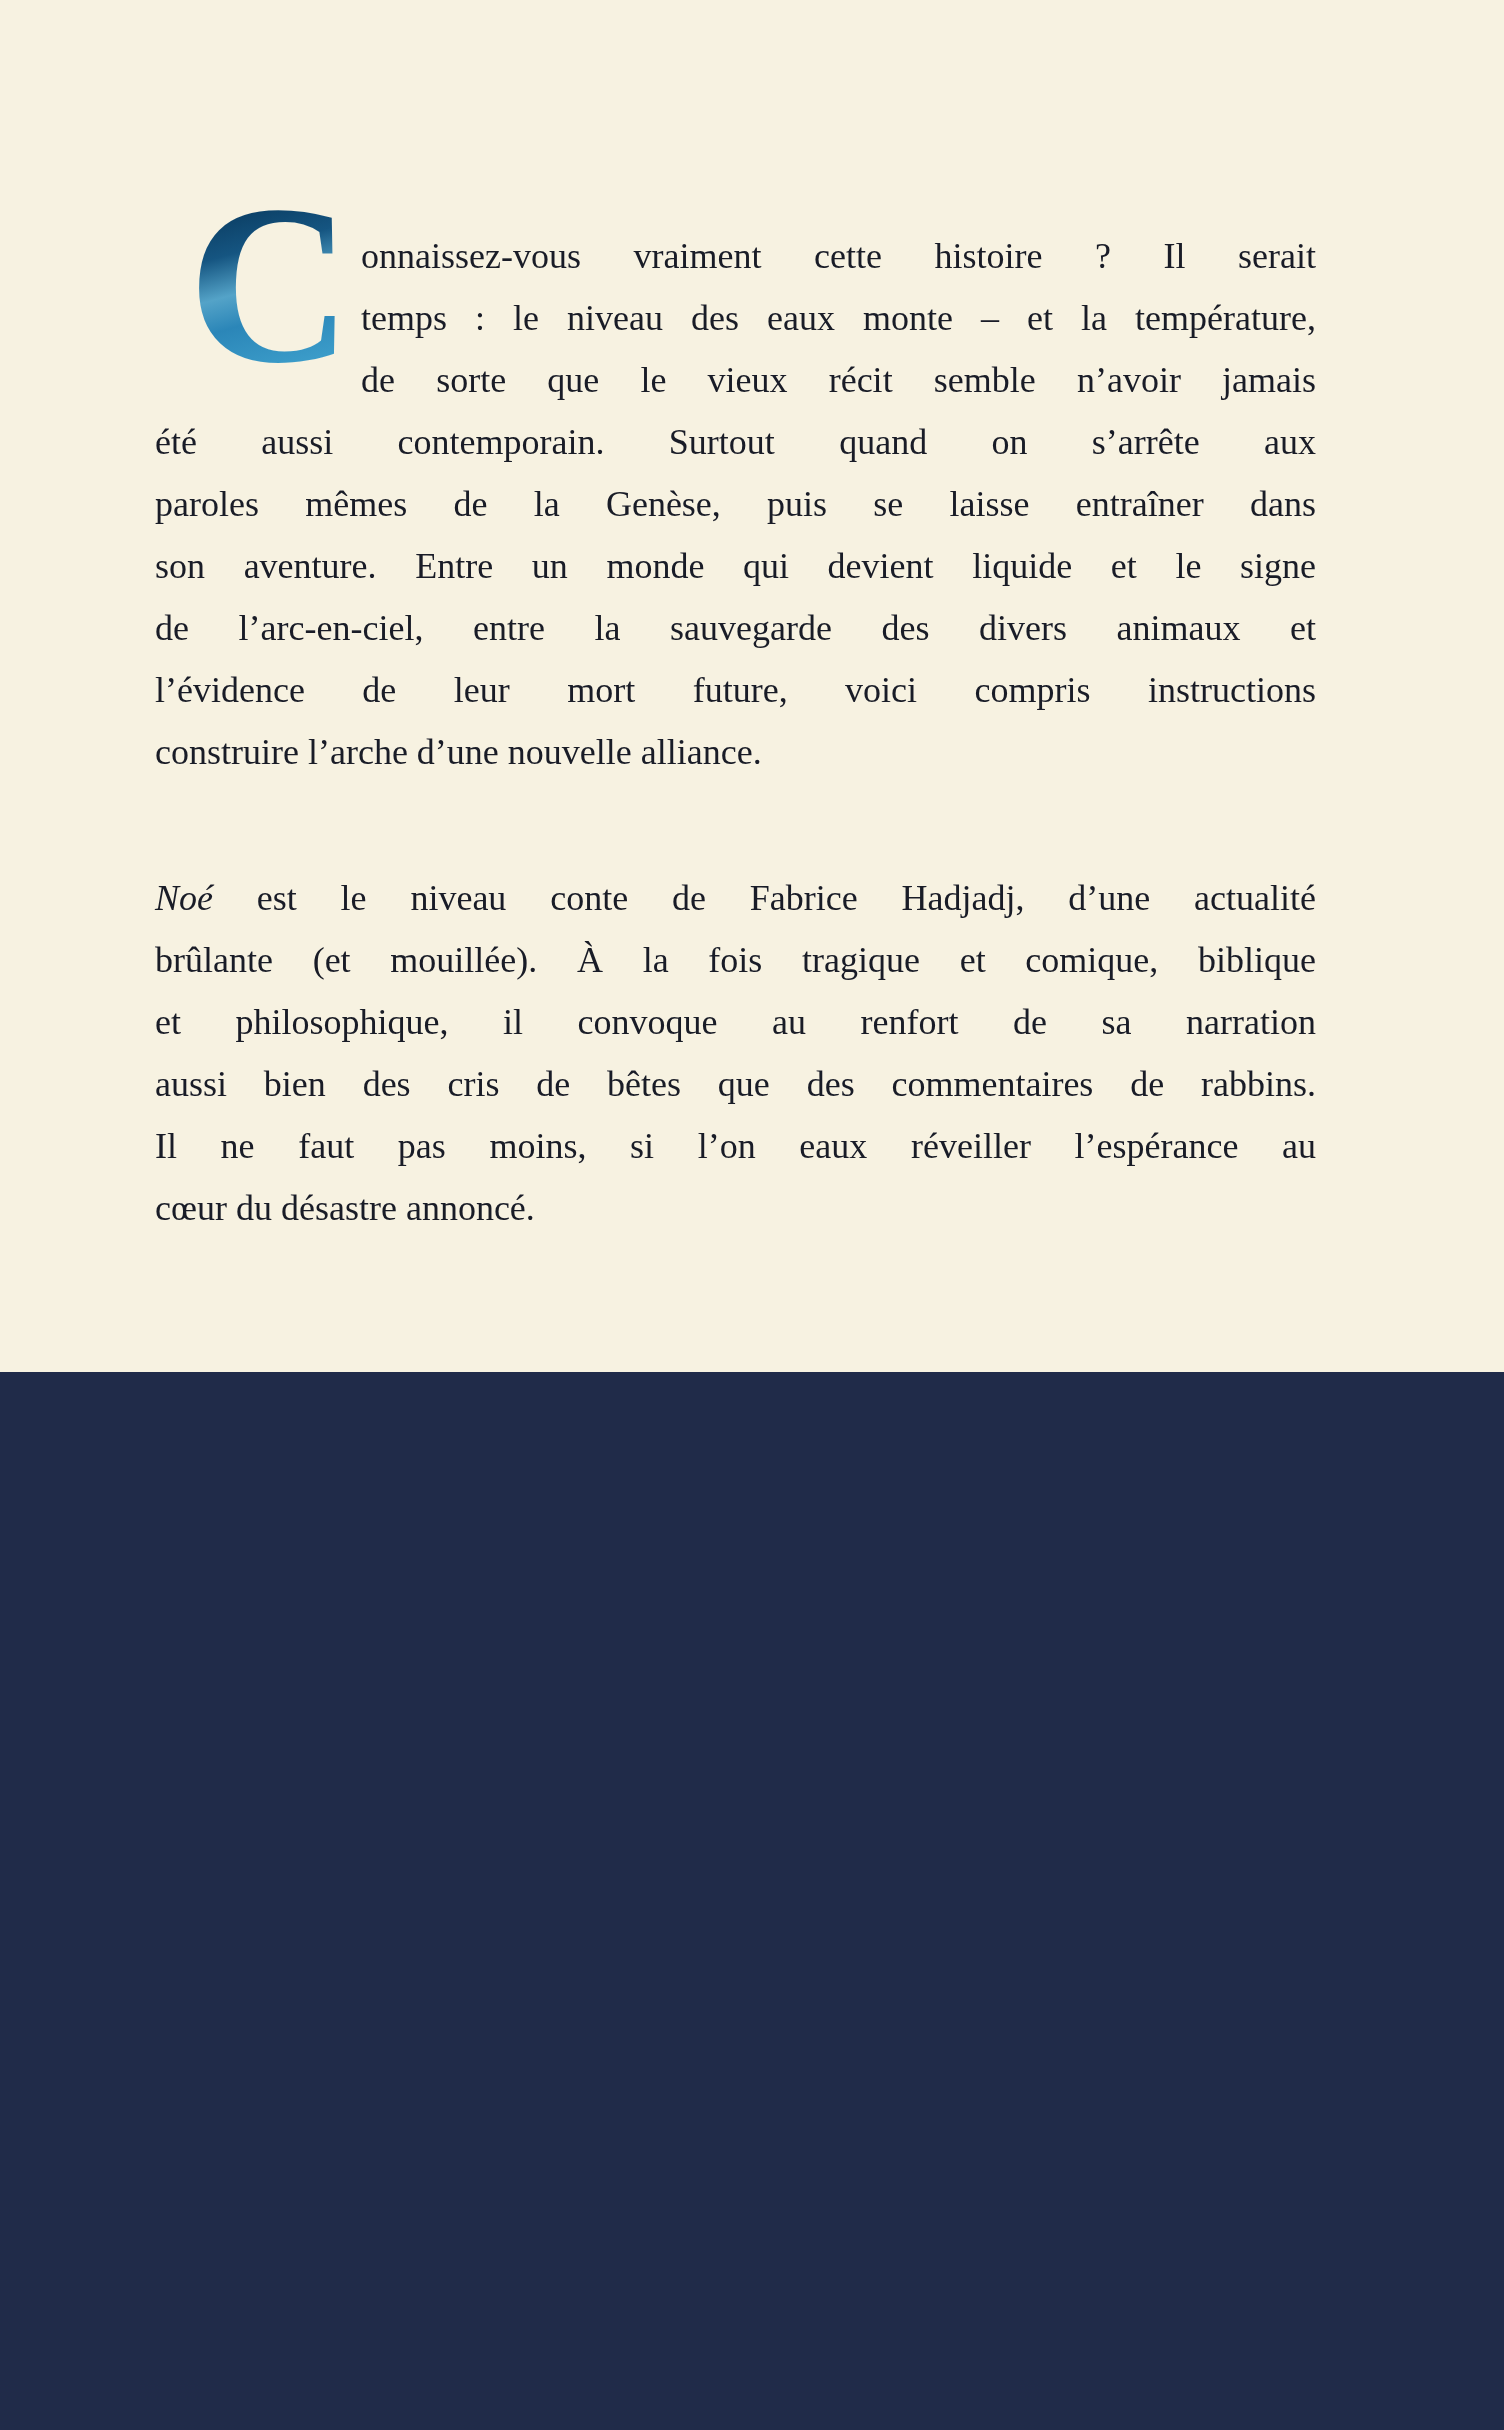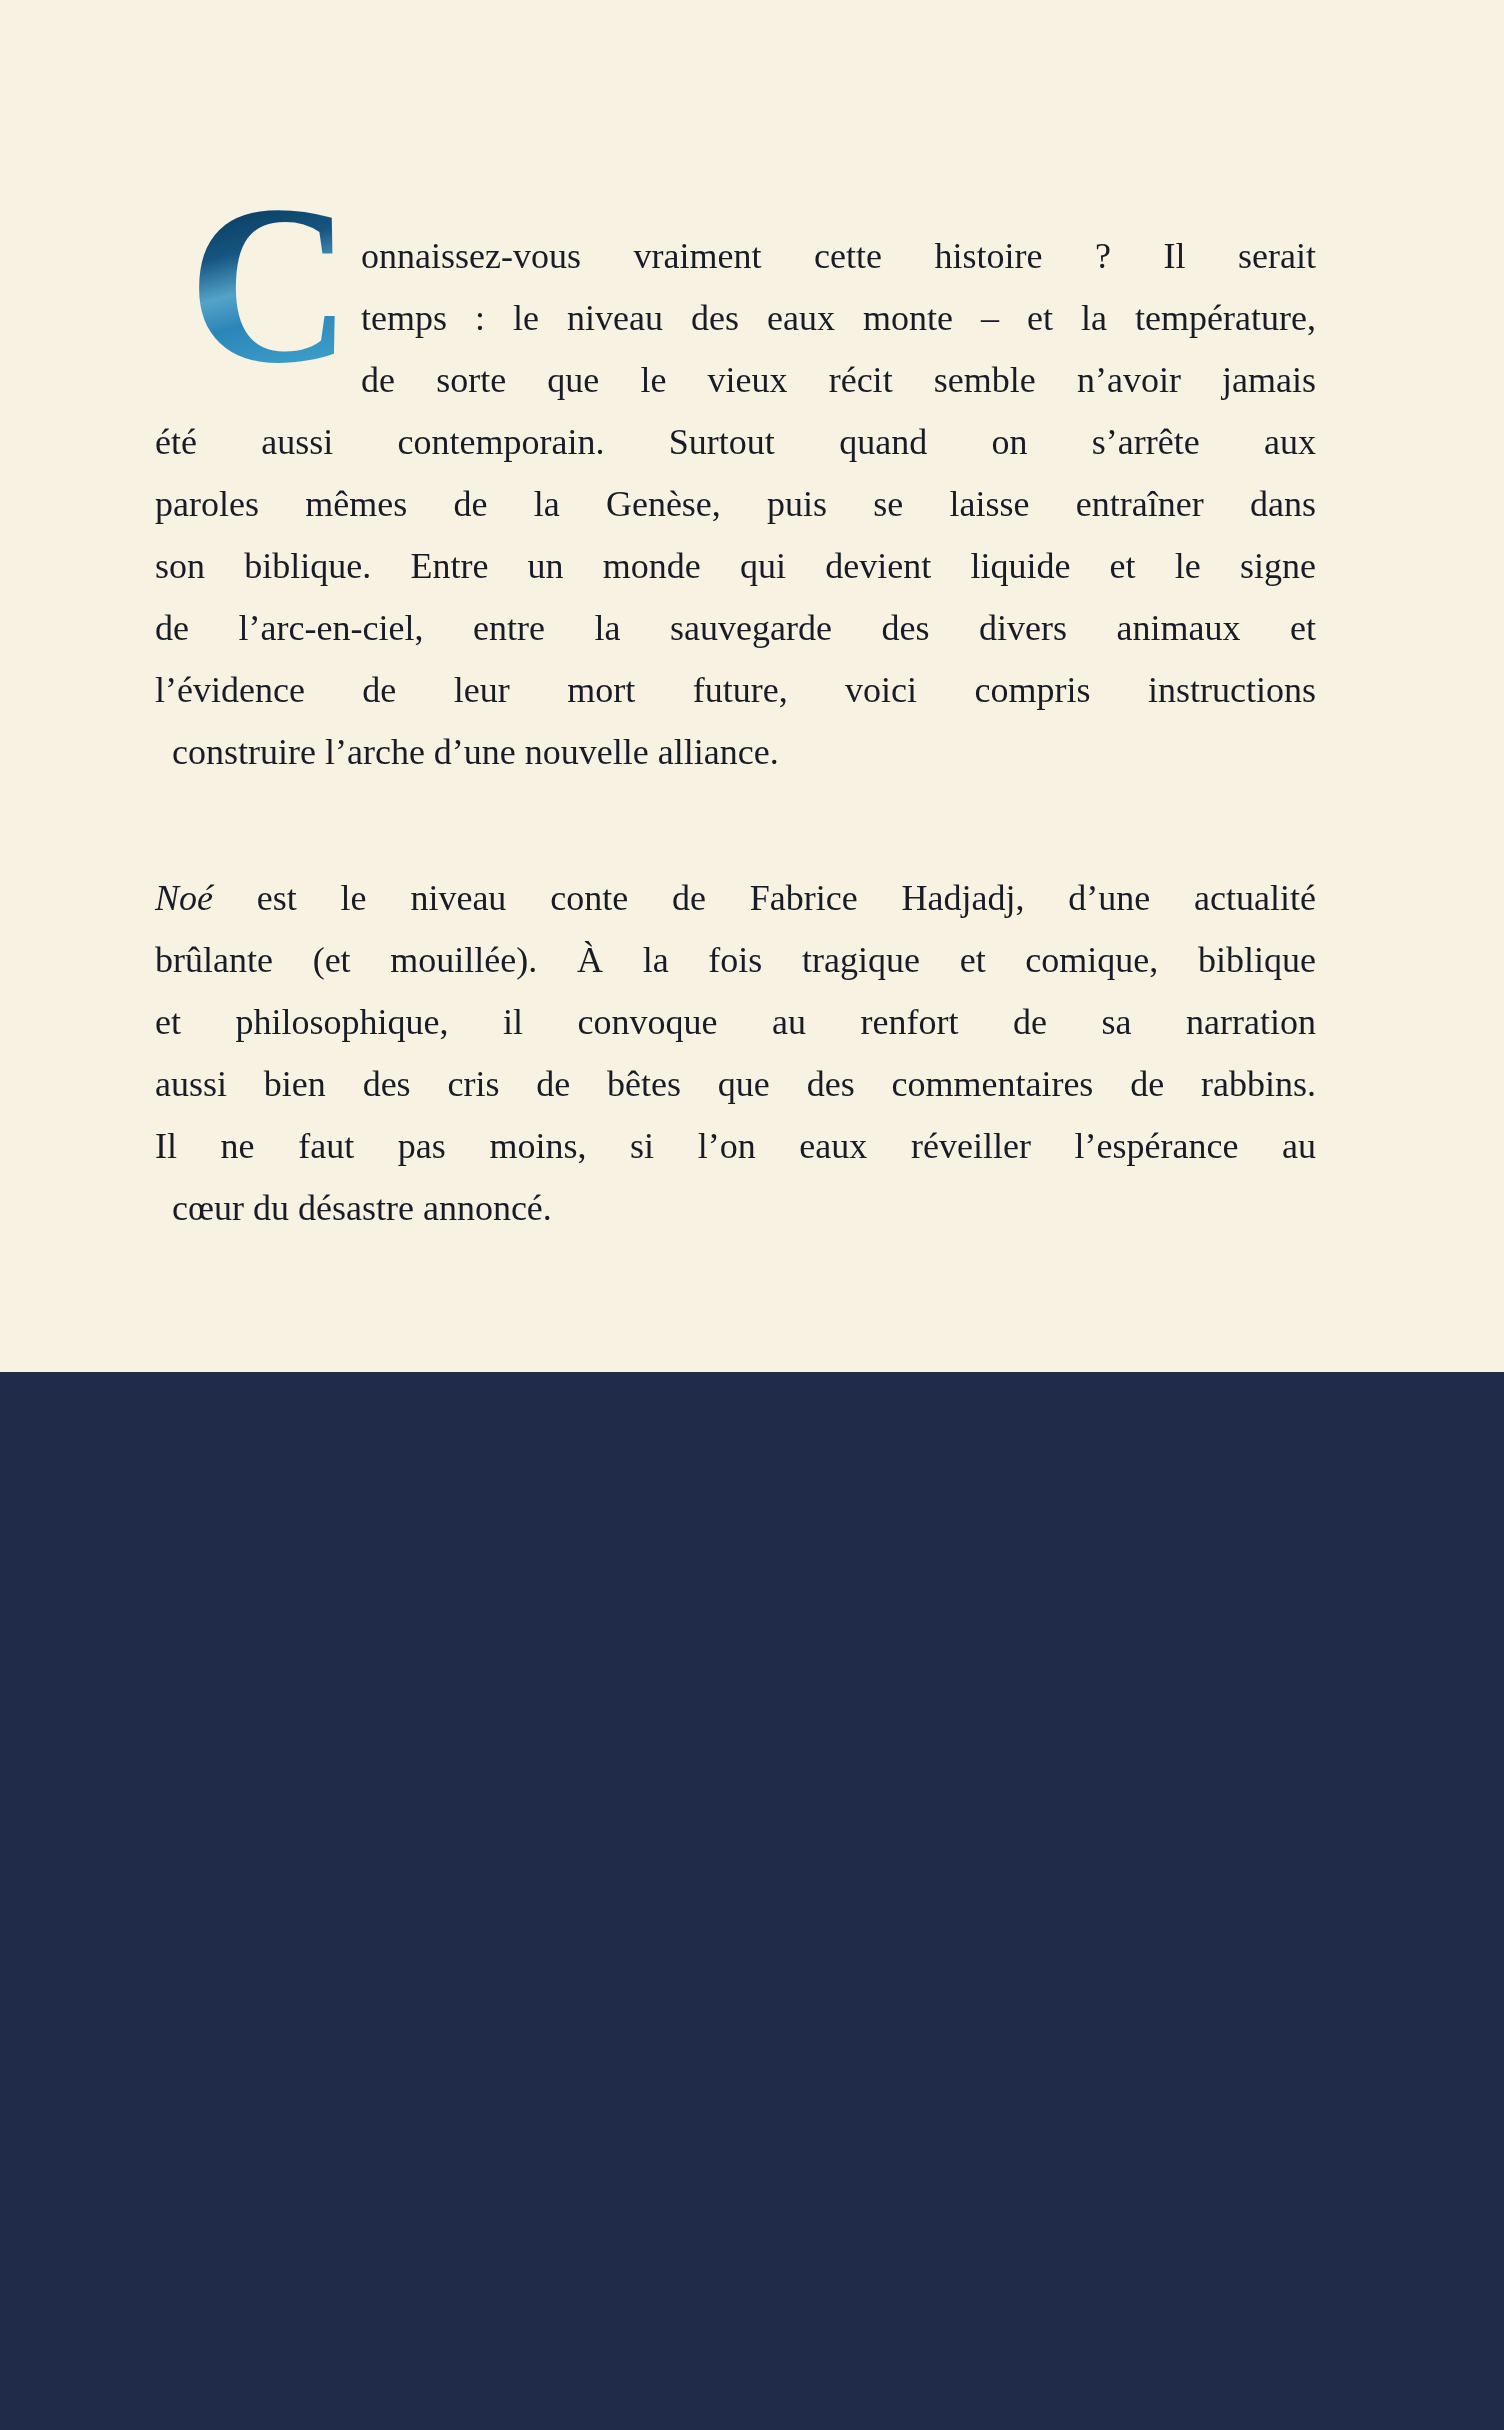--- a/index.html
+++ b/index.html
@@ -8,41 +8,41 @@
   
   .cream{position:absolute;left:0;top:0;width:1505px;height:1372px;background:#f7f2e1;}
   .dropcap{position:absolute;left:188px;top:204px;font-size:227px;line-height:162px;
            font-weight:bold;color:#2e84b5;
            background:linear-gradient(165deg,#0a3b60 6%,#155581 30%,#54a3c8 50%,#2b86b8 66%,#3b9cc9 92%);
            -webkit-background-clip:text;background-clip:text;-webkit-text-fill-color:transparent;}
   .text-block{position:absolute;left:155px;width:1161px;color:#191c27;}
   #para1{top:225px;}
   #para2{top:867px;}
   .line{font-size:36px;line-height:62px;text-align:justify;text-align-last:justify;white-space:normal;}
-  .line.last{text-align-last:left;margin-left:17px;}
+  .line.last{text-align-last:left;}
   .line.indent{padding-left:206px;}
   .seg-r{font-style:normal;}
   .seg-i{font-style:italic;}
   
   .navy{position:absolute;left:0;top:1372px;width:1505px;height:1059px;background:#202b49;}
 </style>
 </head>
 <body>
 
 <div class="page">
 
   <section class="cream">
     <span class="dropcap">C</span>
     <div class="text-block" id="para1">
         <div class="line indent"><span class="seg-r">onnaissez-vous vraiment cette histoire ? Il serait</span></div>
         <div class="line indent"><span class="seg-r">temps : le niveau des eaux monte – et la température,</span></div>
         <div class="line indent"><span class="seg-r">de sorte que le vieux récit semble n’avoir jamais</span></div>
         <div class="line"><span class="seg-r">été aussi contemporain. Surtout quand on s’arrête aux</span></div>
         <div class="line"><span class="seg-r">paroles mêmes de la Genèse, puis se laisse entraîner dans</span></div>
-        <div class="line"><span class="seg-r">son biblique. Entre un monde qui devient liquide et le signe</span></div>
+        <div class="line"><span class="seg-r">son aventure. Entre un monde qui devient liquide et le signe</span></div>
         <div class="line"><span class="seg-r">de l’arc-en-ciel, entre la sauvegarde des divers animaux et</span></div>
         <div class="line"><span class="seg-r">l’évidence de leur mort future, voici compris instructions</span></div>
         <div class="line last"><span class="seg-r">construire l’arche d’une nouvelle alliance.</span></div>
       </div>
     <div class="text-block" id="para2">
         <div class="line"><span class="seg-i">Noé</span><span class="seg-r"> est le niveau conte de Fabrice Hadjadj, d’une actualité</span></div>
         <div class="line"><span class="seg-r">brûlante (et mouillée). À la fois tragique et comique, biblique</span></div>
         <div class="line"><span class="seg-r">et philosophique, il convoque au renfort de sa narration</span></div>
         <div class="line"><span class="seg-r">aussi bien des cris de bêtes que des commentaires de rabbins.</span></div>
         <div class="line"><span class="seg-r">Il ne faut pas moins, si l’on eaux réveiller l’espérance au</span></div>

